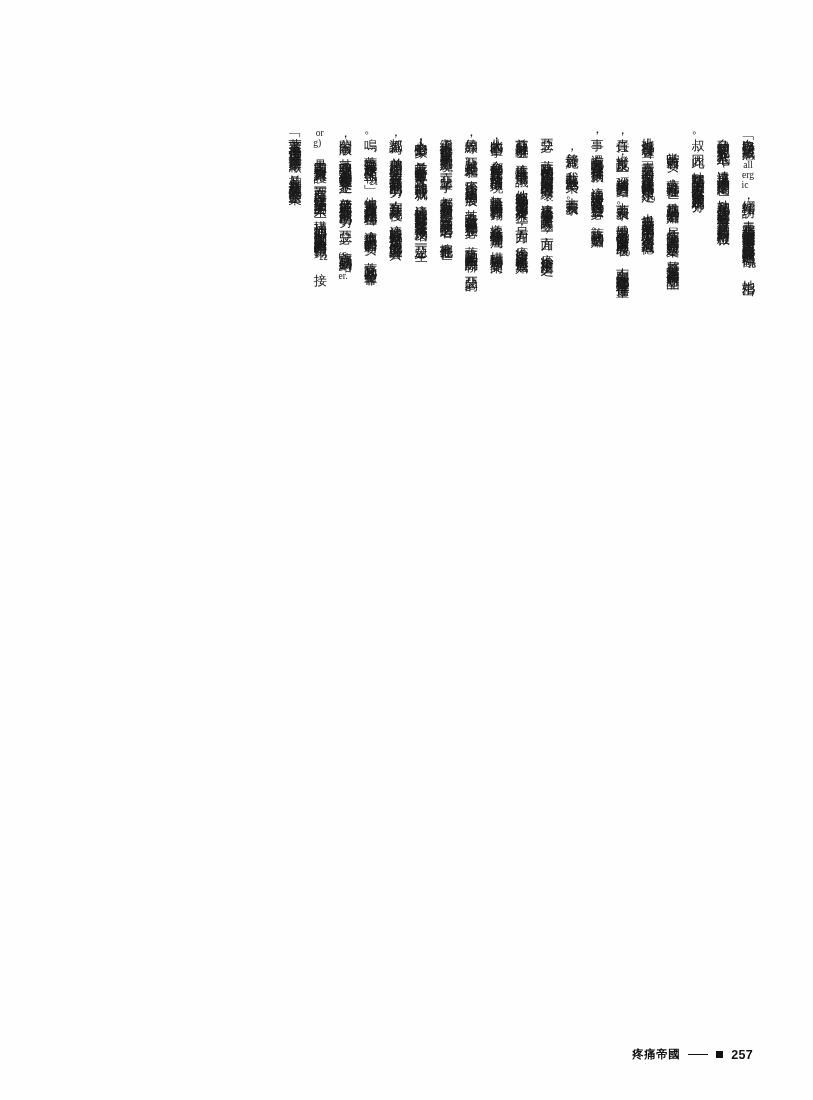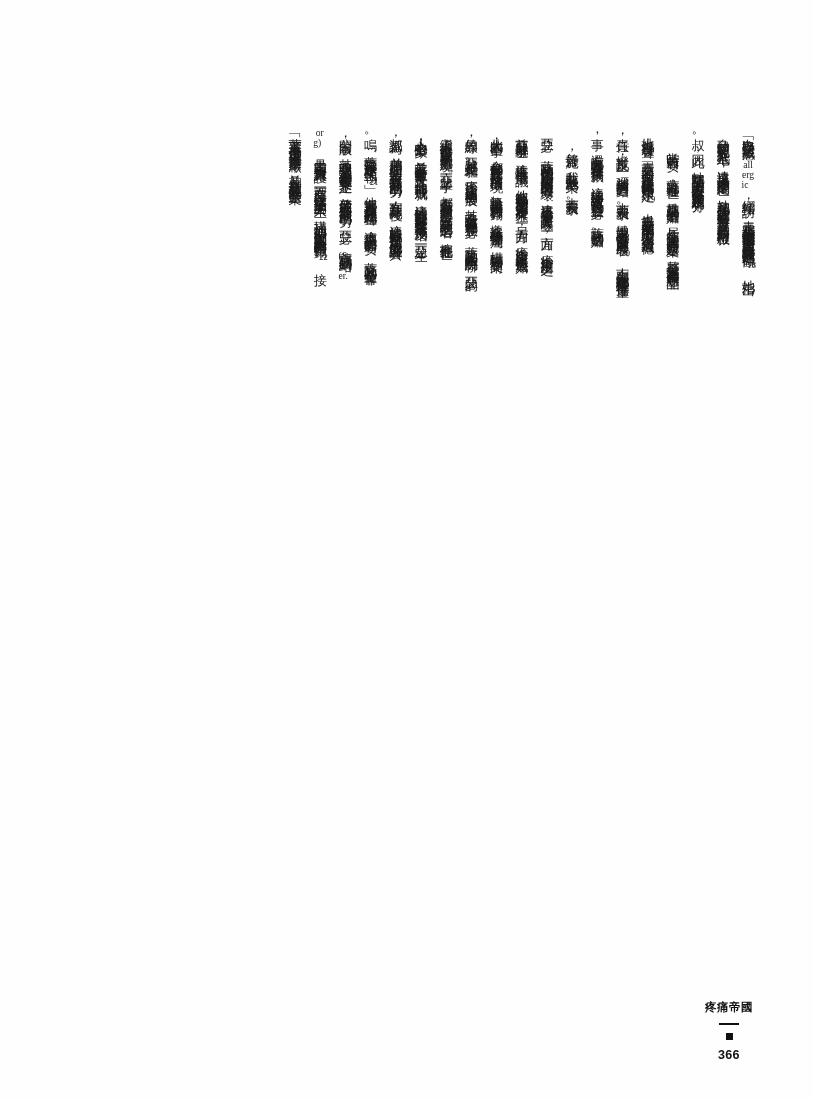--- a/index.html
+++ b/index.html
@@ -83,21 +83,20 @@
     bottom: 38px;
     right: 60px;
     display: flex;
     align-items: center;
     gap: 8px;
     font-family: "Liberation Sans", sans-serif;
     font-size: 11.5px;
     font-weight: bold;
     color: #111;
     letter-spacing: 0.5px;
-    flex-direction: column;
   }
   .footer .dash {
     display: inline-block;
     width: 20px;
     height: 1.6px;
     background: #111;
   }
   .footer .sq {
     display: inline-block;
     width: 7px;
@@ -133,16 +132,16 @@
       <div class="vcol"><span>鳴。「薩克勒家族建立一代王朝。」</span><span class="sup">21</span><span>他言過其實在傳記裡如此聲稱，這本傳記是由吉莉安‧薩克勒的基金會非</span></div>
       <div class="vcol"><span>公開出版，其中說明亞瑟讓弟弟們在製藥業立足，普度的成功大部分是他的功勞。亞瑟‧薩克勒的網站</span><span class="lat">(Sackler.</span></div>
       <div class="vcol"><span class="lat">org)</span><span>是由吉莉安負責維護，裡面有一段文字描述亞瑟的人生，描述他如何「開創以事實為本的醫學行銷」，</span><span class="sup">22</span><span>接</span></div>
       <div class="vcol"><span>著「買下普度佛雷德里克這家藥廠，並且創立所有其他的家族企業」。</span></div>
     </div>
 
   <div class="footer">
     <span>疼痛帝國</span>
     <span class="dash"></span>
     <span class="sq"></span>
-    <span class="pno">366</span>
+    <span class="pno">257</span>
   </div>
 
 </div>
 
 </body></html>

